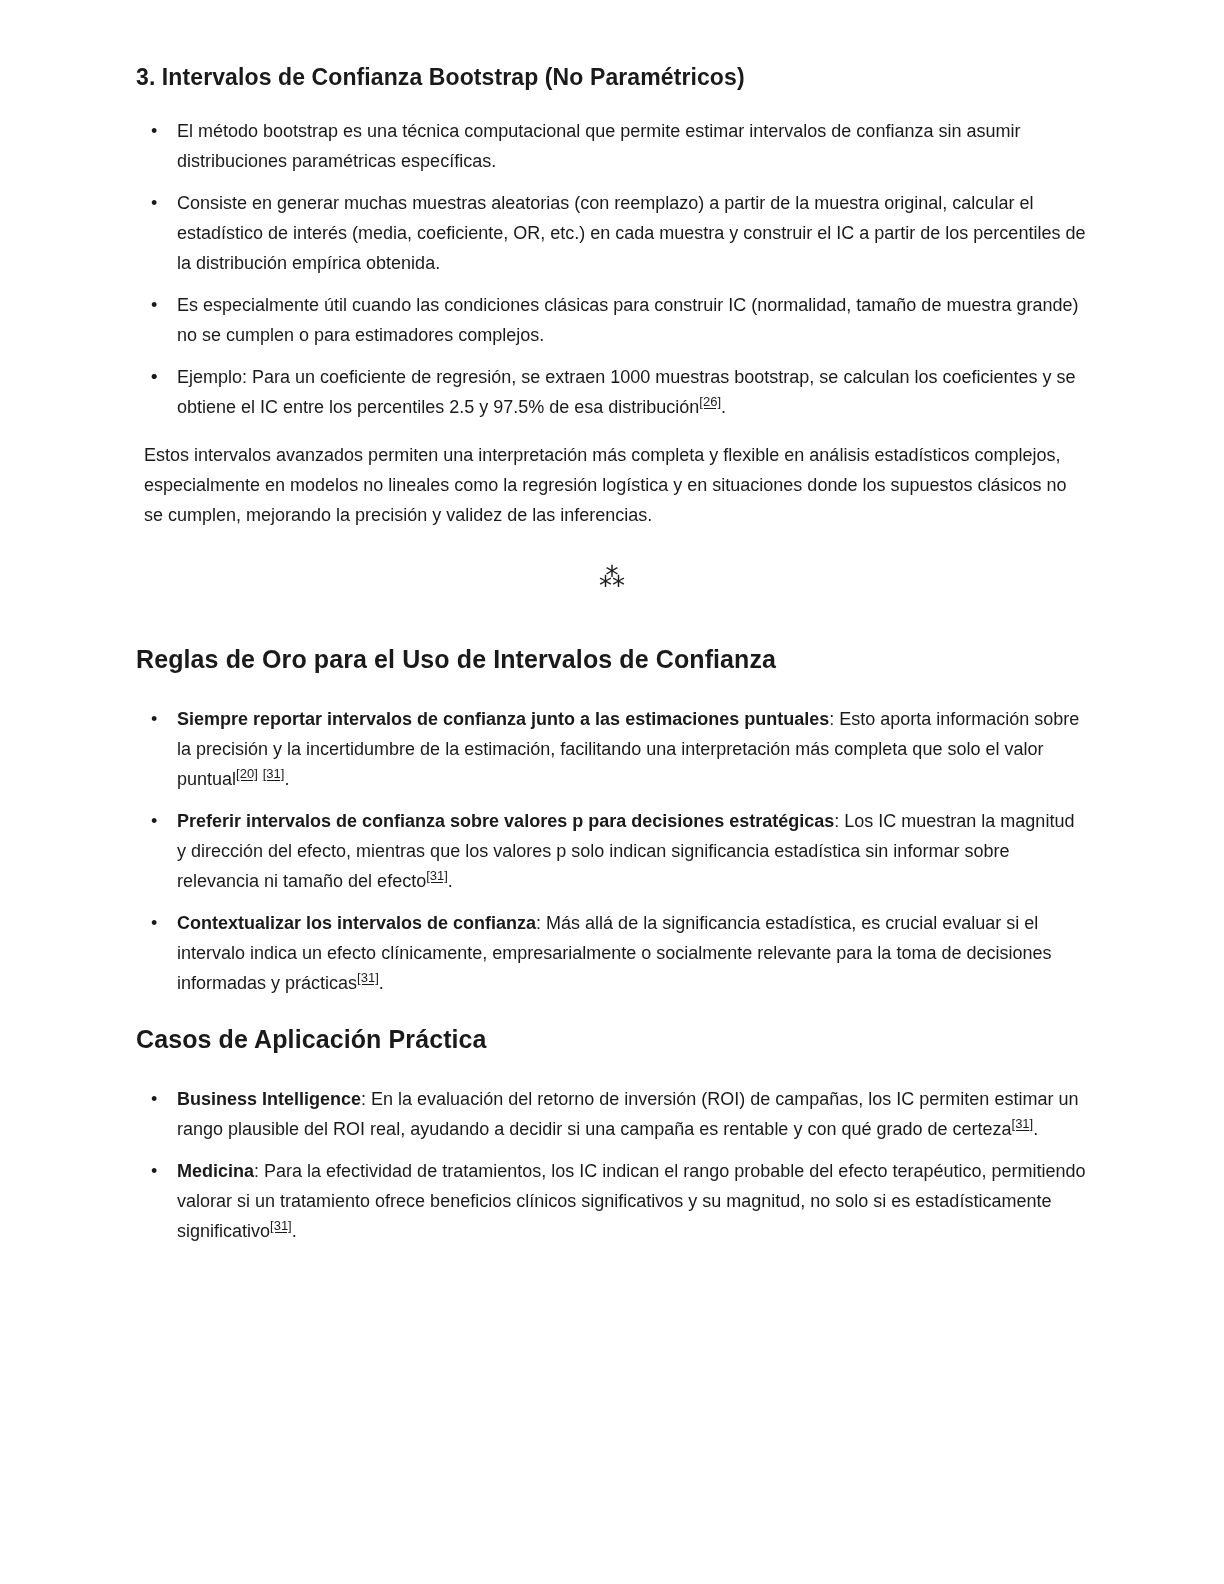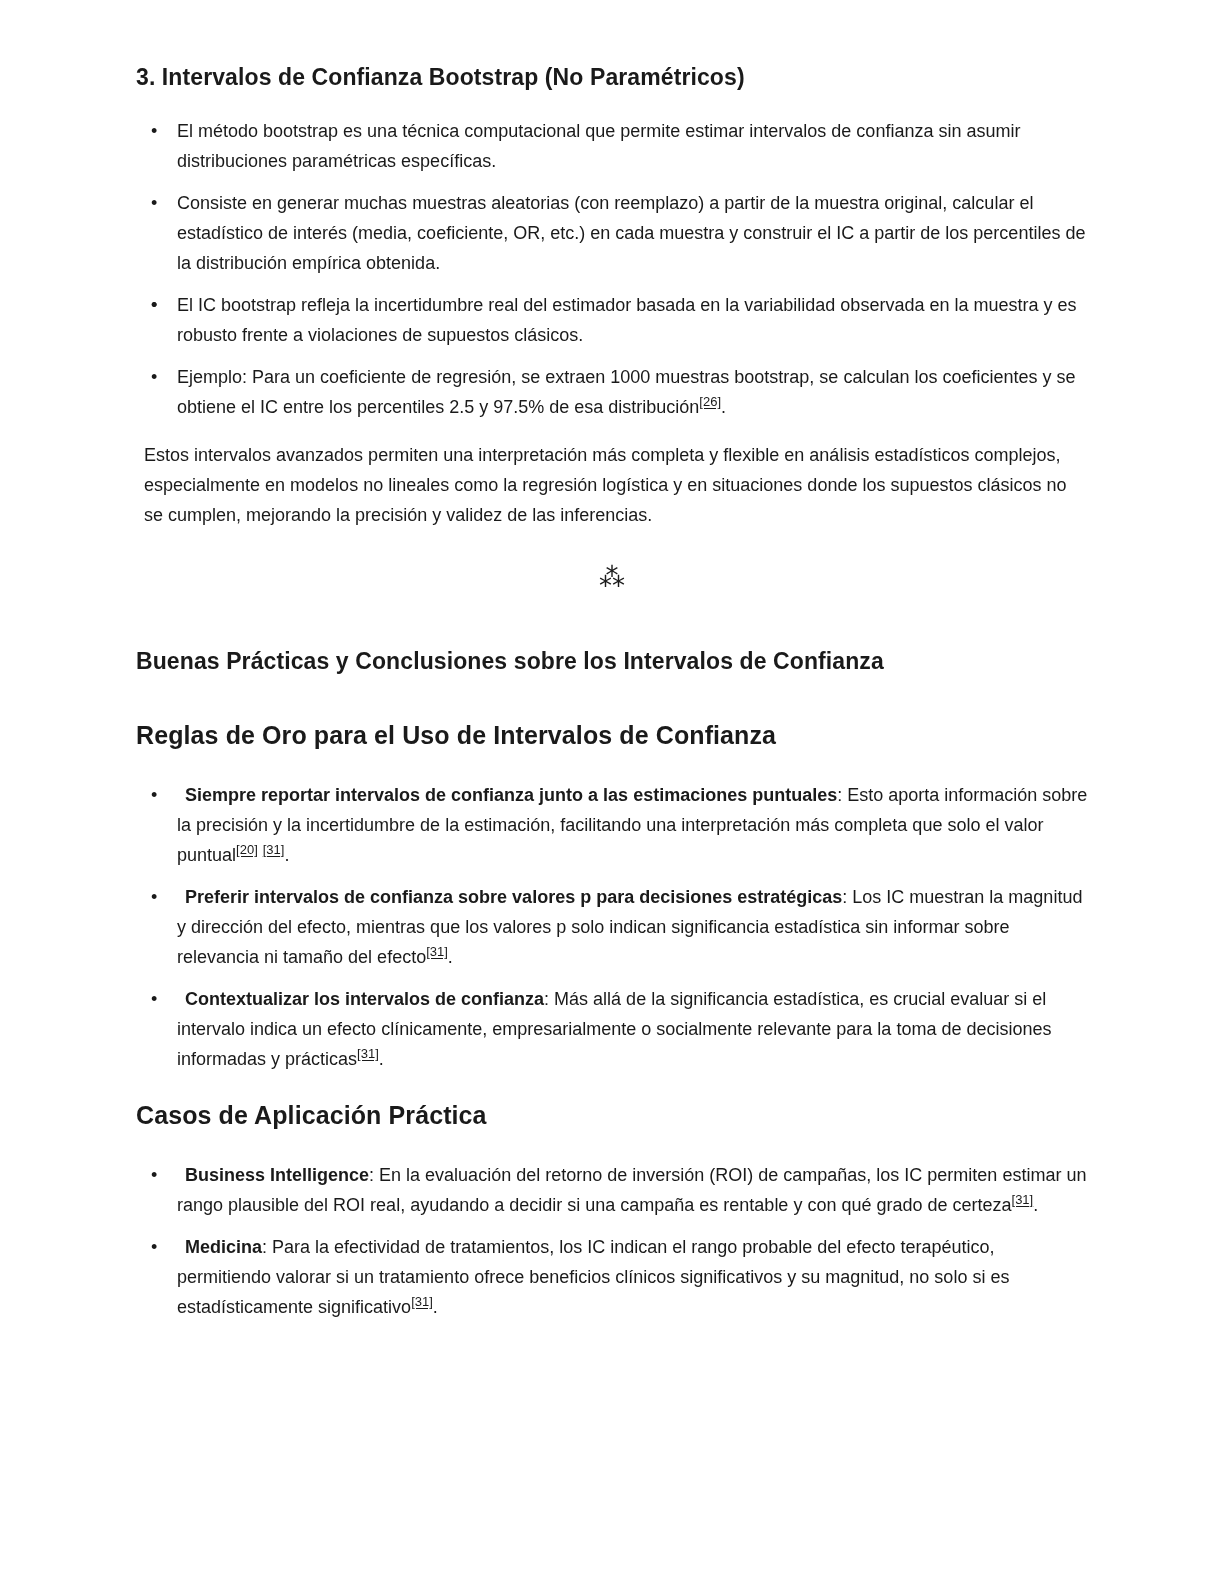--- a/index.html
+++ b/index.html
@@ -45,21 +45,21 @@
     position: relative;
     padding-left: 41px;
     margin-bottom: 12px;
   }
   .marker {
     position: absolute;
     left: 15px;
     top: 0;
     font-size: 18px;
   }
-  .lead { font-weight: 700; margin-left: 8px; }
+  .lead { font-weight: 700; }
   p.closing {
     margin: 8px;
   }
   .divider {
     text-align: center;
     font-size: 26px;
     line-height: 34px;
     height: 34px;
     margin: 30px 0 52px 0;
   }
@@ -82,30 +82,29 @@
 </head>
 <body>
 
 <div class="page">
 
   <h2 class="h-lg" id="h-bootstrap">3. Intervalos de Confianza Bootstrap (No Paramétricos)</h2>
 
   <ul class="list tight">
     <li><span class="marker">•</span><span>El método bootstrap es una técnica computacional que permite estimar intervalos de confianza sin asumir distribuciones paramétricas específicas.</span></li>
     <li><span class="marker">•</span><span>Consiste en generar muchas muestras aleatorias (con reemplazo) a partir de la muestra original, calcular el estadístico de interés (media, coeficiente, OR, etc.) en cada muestra y construir el IC a partir de los percentiles de la distribución empírica obtenida.</span></li>
+    <li><span class="marker">•</span><span>Es especialmente útil cuando las condiciones clásicas para construir IC (normalidad, tamaño de muestra grande) no se cumplen o para estimadores complejos.</span></li>
     <li><span class="marker">•</span></li>
-    <li><span class="marker">•</span><span>El IC bootstrap refleja la incertidumbre real del estimador basada en la variabilidad observada en la muestra y es robusto frente a violaciones de supuestos clásicos.</span></li>
     <li><span class="marker">•</span><span>Ejemplo: Para un coeficiente de regresión, se extraen 1000 muestras bootstrap, se calculan los coeficientes y se obtiene el IC entre los percentiles 2.5 y 97.5% de esa distribución</span><sup class="cite"><a>[26]</a></sup><span>.</span></li>
   </ul>
 
   <p class="closing">Estos intervalos avanzados permiten una interpretación más completa y flexible en análisis estadísticos complejos, especialmente en modelos no lineales como la regresión logística y en situaciones donde los supuestos clásicos no se cumplen, mejorando la precisión y validez de las inferencias.</p>
 
   <div class="divider"><span>⁂</span></div>
 
-  <h1 class="h-lg" id="h-best-practices">Buenas Prácticas y Conclusiones sobre los Intervalos de Confianza</h1>
 
   <h2 class="h-md">Reglas de Oro para el Uso de Intervalos de Confianza</h2>
 
   <ul class="list">
     <li><span class="marker">•</span><span class="lead">Siempre reportar intervalos de confianza junto a las estimaciones puntuales</span><span>: Esto aporta información sobre la precisión y la incertidumbre de la estimación, facilitando una interpretación más completa que solo el valor puntual</span><sup class="cite"><a>[20]</a></sup><sup class="cite"><a>[31]</a></sup><span>.</span></li>
     <li><span class="marker">•</span><span class="lead">Preferir intervalos de confianza sobre valores p para decisiones estratégicas</span><span>: Los IC muestran la magnitud y dirección del efecto, mientras que los valores p solo indican significancia estadística sin informar sobre relevancia ni tamaño del efecto</span><sup class="cite"><a>[31]</a></sup><span>.</span></li>
     <li><span class="marker">•</span><span class="lead">Contextualizar los intervalos de confianza</span><span>: Más allá de la significancia estadística, es crucial evaluar si el intervalo indica un efecto clínicamente, empresarialmente o socialmente relevante para la toma de decisiones informadas y prácticas</span><sup class="cite"><a>[31]</a></sup><span>.</span></li>
   </ul>
 
   <h2 class="h-md">Casos de Aplicación Práctica</h2>

